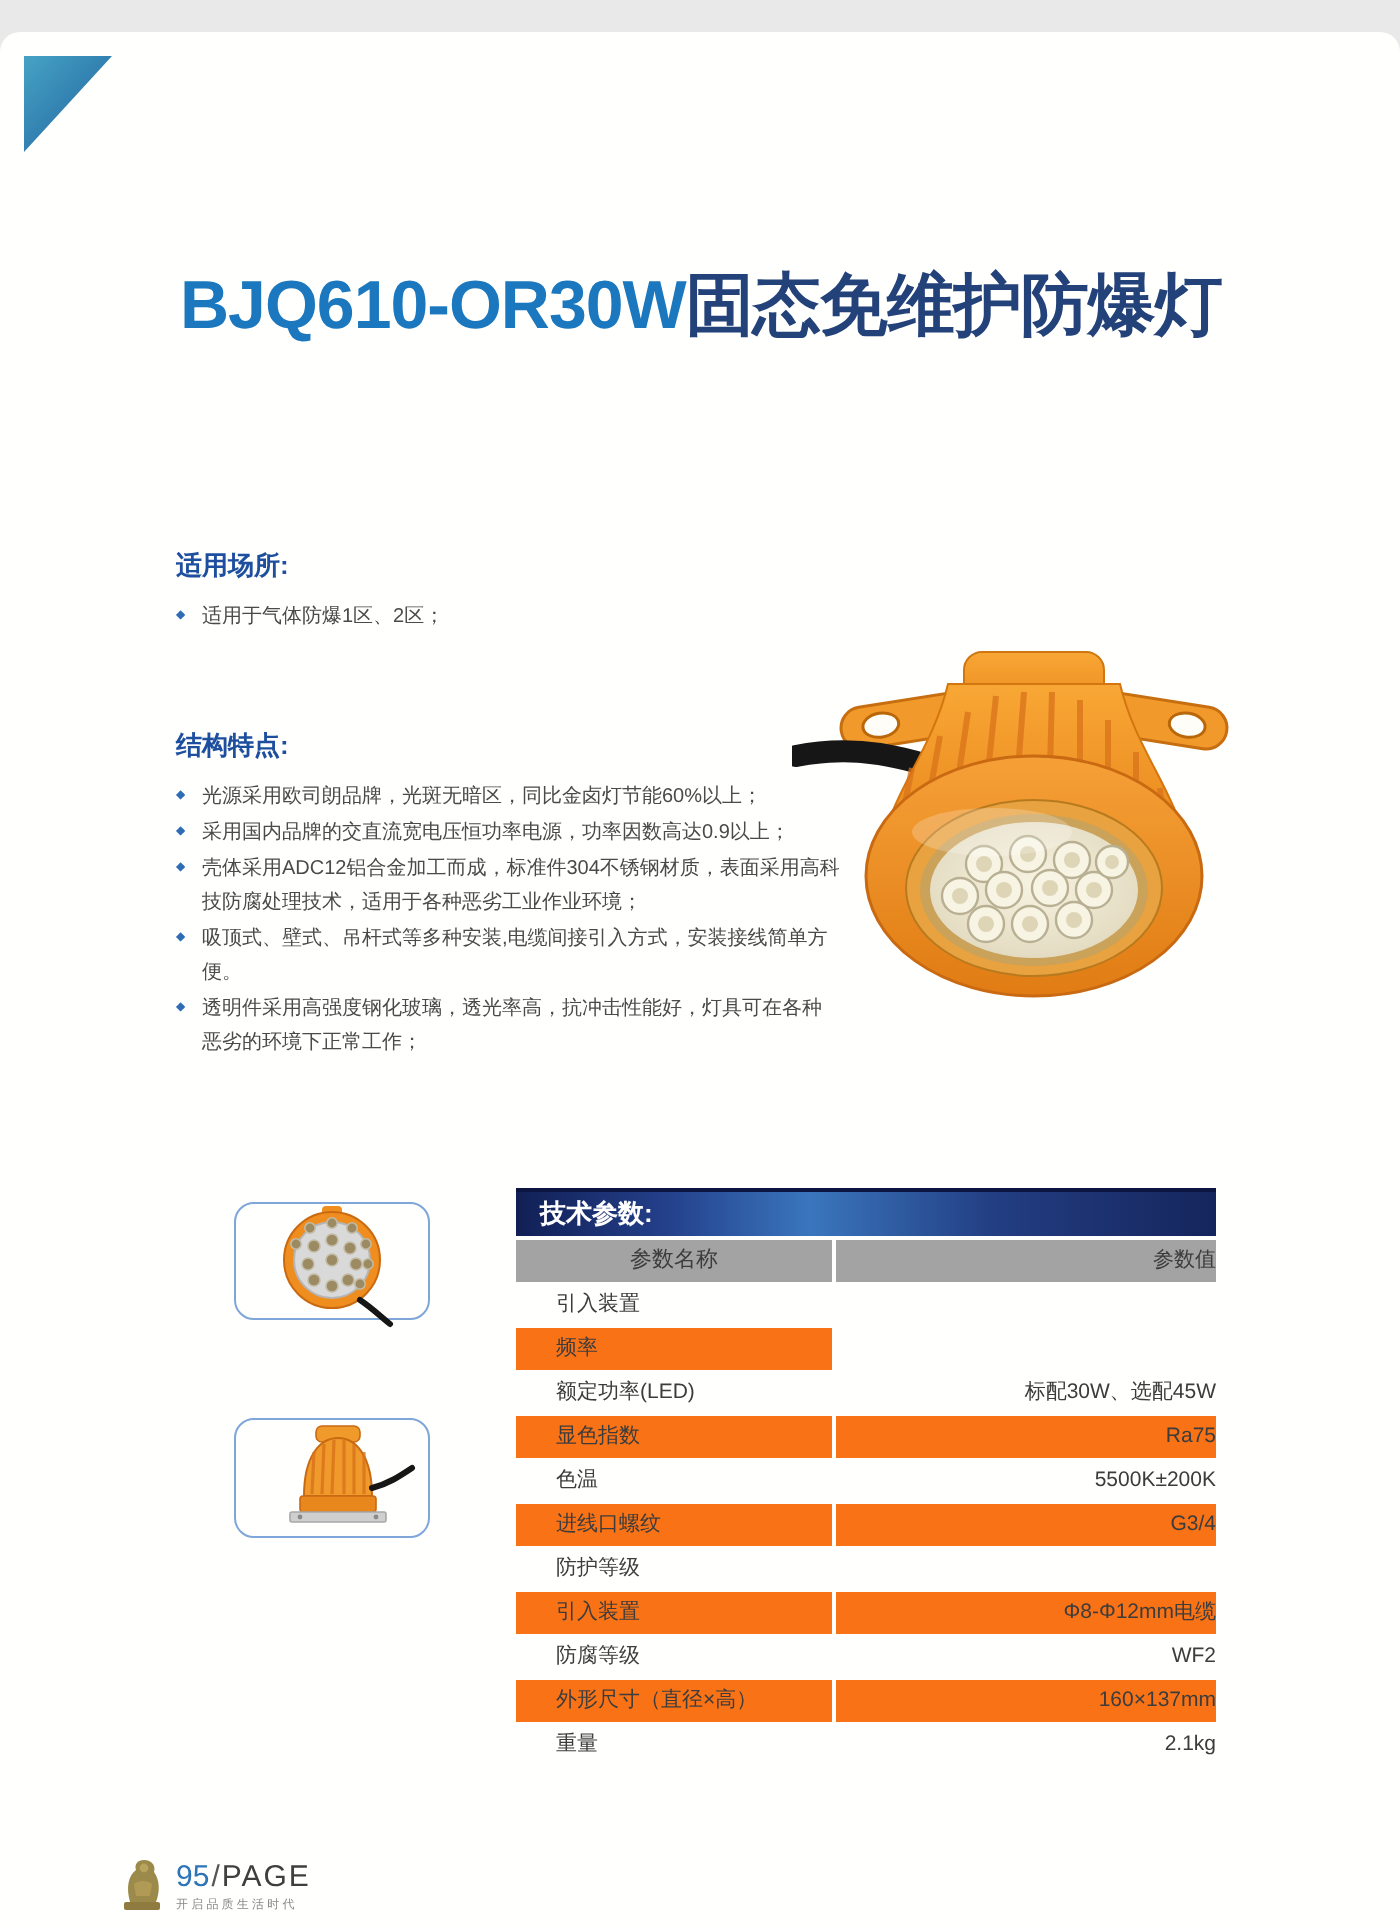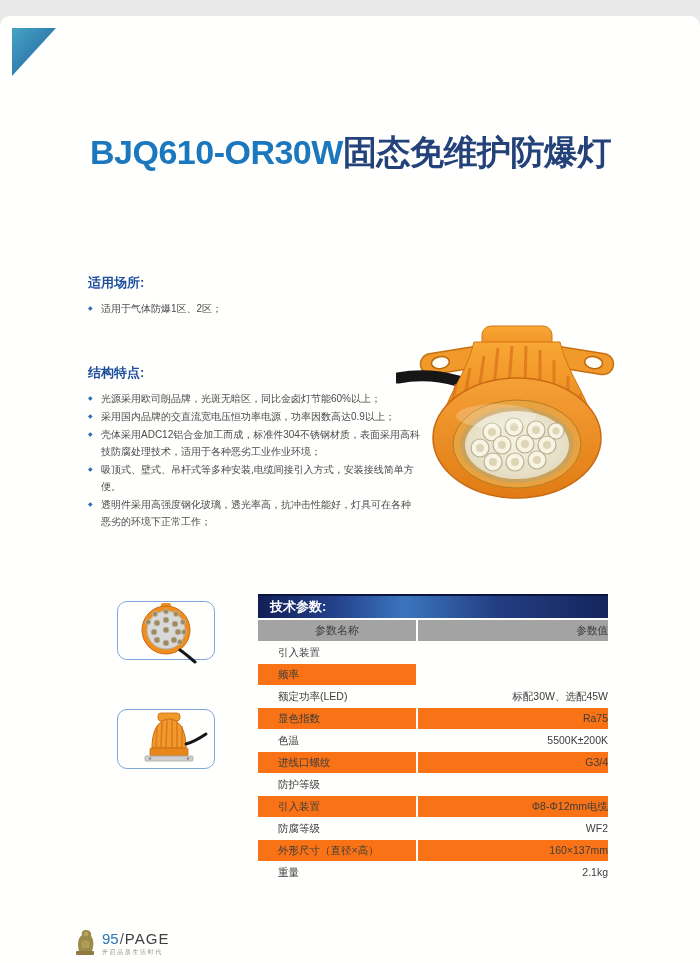--- a/index.html
+++ b/index.html
@@ -48,21 +48,21 @@
   }
   .tgrid { margin-top:2px; }
   .trow { display:flex; height:21px; line-height:21px; font-size:10.5px; color:#3c3c3c; margin-bottom:1px; }
   .cell-name  { width:158px; padding-left:20px; margin-right:2px; }
   .cell-value { width:190px; text-align:right; }
   .thead .cell-name { text-align:center; padding-left:0; font-size:11px; }
   .thead .cell-name, .thead .cell-value { background:#a3a3a3; }
   .trow.alt .cell-name, .trow.alt .cell-value { background:#f97316; }
 
   
-  .footer { position:absolute; left:74px; top:912px; display:flex; align-items:flex-start; }
+  .footer { position:absolute; left:60px; top:912px; display:flex; align-items:flex-start; }
   .lion { width:22px; height:28px; margin-right:6px; }
   .footer-text { padding-top:3px; }
   .pageline { font-size:15px; line-height:15px; white-space:nowrap; }
   .pageline .num { color:#2e75b6; }
   .pageline .sep { color:#555; margin:0 1px; }
   .pageline .lbl { color:#3f3f3f; letter-spacing:1px; }
   .slogan { font-size:6px; color:#8a8a8a; letter-spacing:1.6px; margin-top:2px; }
 </style>
 </head>
 <body>

